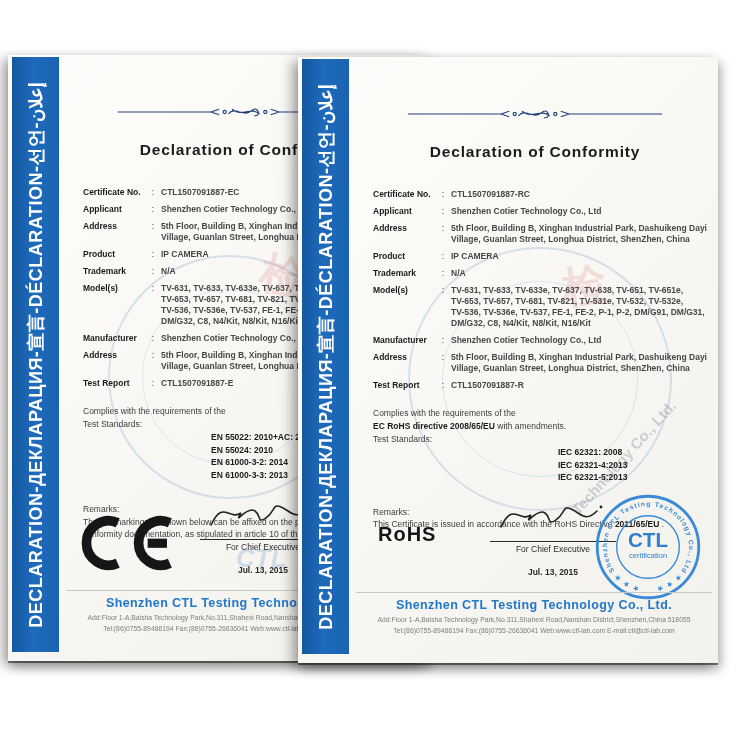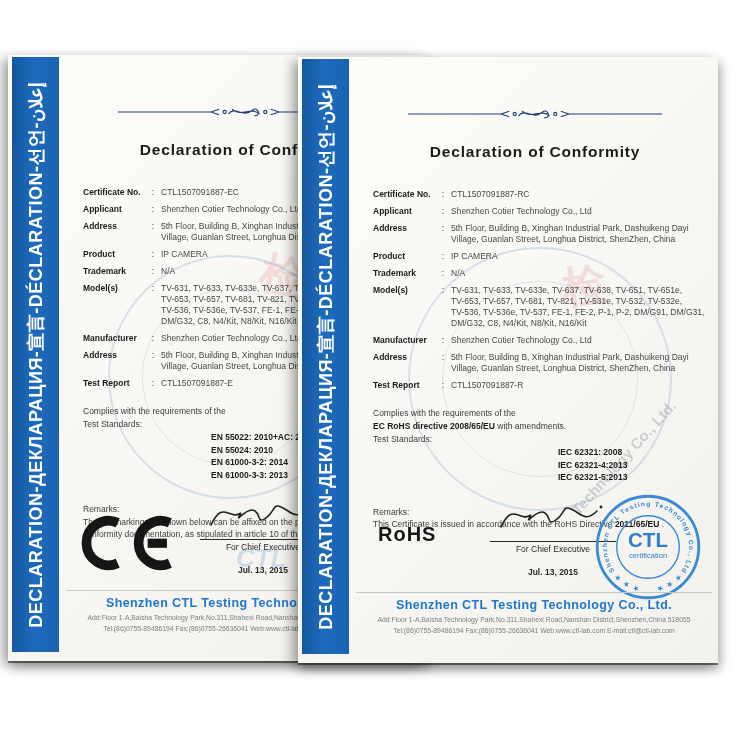--- a/index.html
+++ b/index.html
@@ -16,21 +16,21 @@
          white-space:nowrap;color:#ffffff;font-weight:bold;font-size:18px;letter-spacing:.5px;}
   .flourish{position:absolute;left:62px;right:8px;top:50px;text-align:center;}
   .flourish svg{display:inline-block;}
   .title{position:absolute;left:62px;right:8px;top:86px;text-align:center;
          font-size:15.5px;font-weight:bold;letter-spacing:.8px;color:#1c1c1c;white-space:nowrap;}
   .fields{position:absolute;left:75px;top:132px;right:4px;}
   .frow{display:flex;margin-bottom:6px;font-size:8.5px;line-height:11px;}
   .flabel{width:62px;flex:none;font-weight:bold;color:#1b1b1b;}
   .fcolon{width:16px;flex:none;color:#333;text-align:center;}
   .fvalue{flex:1;color:#474747;}
-  .fvalue div{white-space:nowrap;}
+  .fvalue div{white-space:nowrap;font-weight:bold;}
   .lower{position:absolute;left:75px;top:350px;right:4px;font-size:8.5px;color:#3c3c3c;}
   .lower .cline{line-height:13px;white-space:nowrap;}
   .bold{font-weight:bold;color:#1b1b1b;}
   .standards{font-weight:bold;color:#1b1b1b;line-height:12.5px;}
   .page-left .standards{margin-left:128px;}
   .page-right .standards{margin-left:185px;}
   .remarks{margin-top:22px;}
   .remarks .rline{line-height:12.5px;white-space:nowrap;}
   .ce-mark{position:absolute;left:64px;top:460px;}
   .rohs-mark{position:absolute;left:80px;top:466px;font-size:20px;font-weight:bold;color:#161616;letter-spacing:1px;}

